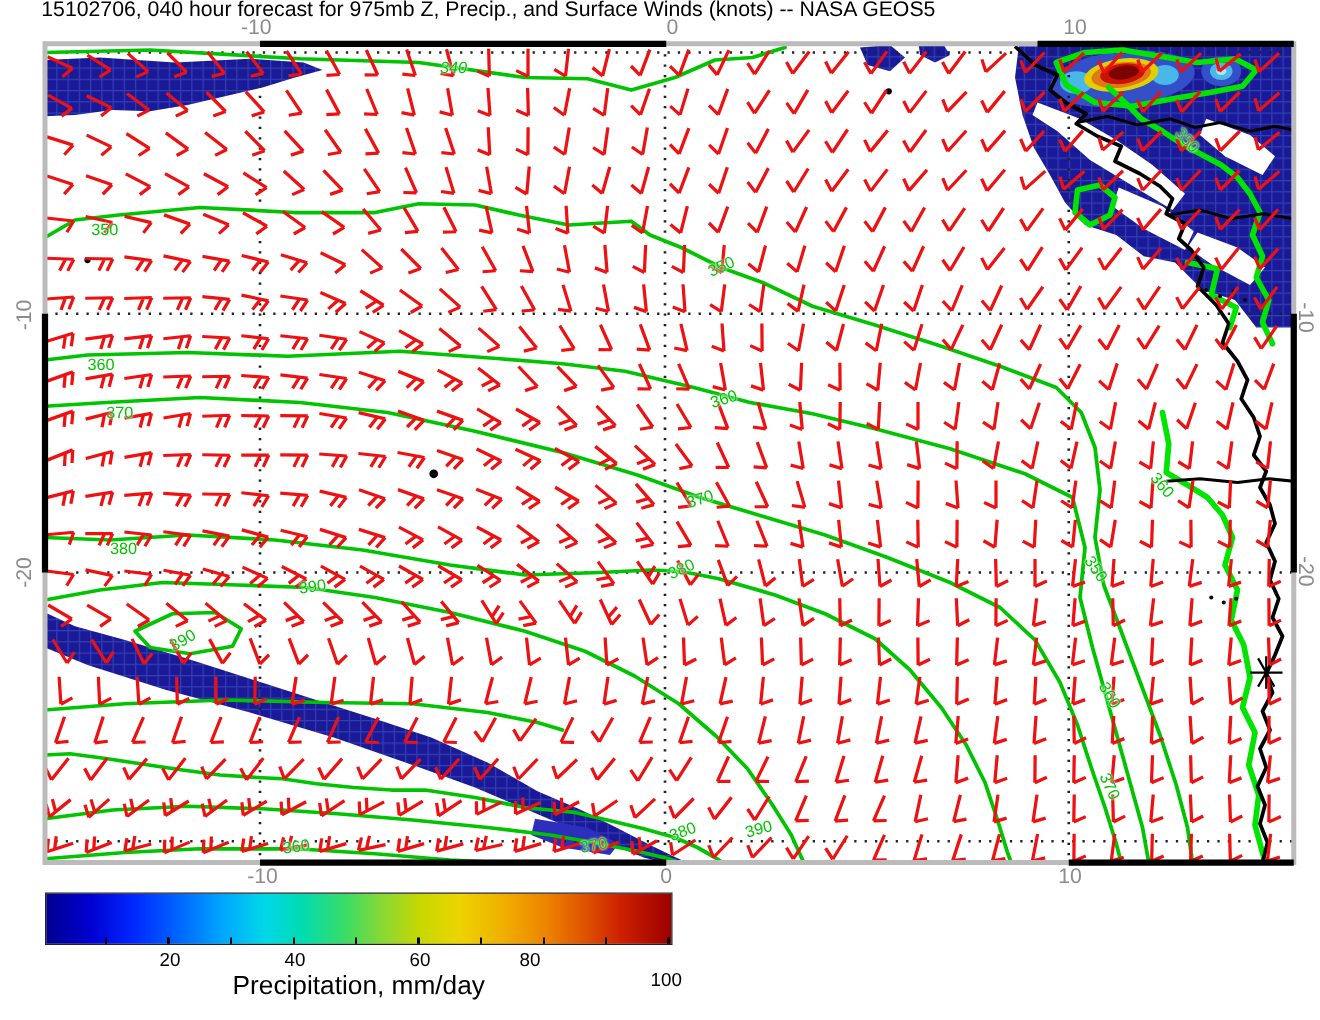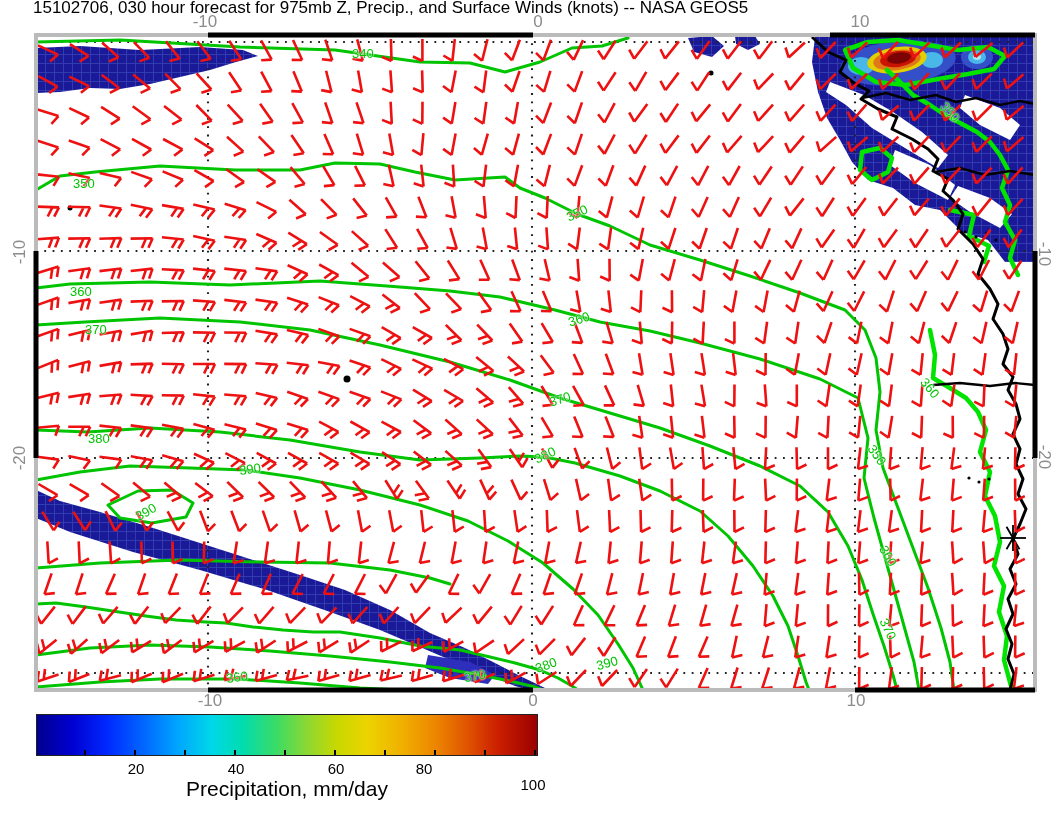--- a/index.html
+++ b/index.html
@@ -768,33 +768,33 @@
       <rect x="0" y="0" width="33" height="816" fill="#fff"></rect>
       <rect x="1038" y="0" width="18" height="816" fill="#fff"></rect>
       <rect x="36" y="35" width="999" height="655" fill="none" stroke="#bbbbbb" stroke-width="4"></rect>
       <line x1="208" y1="35" x2="533" y2="35" stroke="#000" stroke-width="5"></line>
       <line x1="830" y1="35" x2="1035" y2="35" stroke="#000" stroke-width="5"></line>
       <line x1="208" y1="690" x2="533" y2="690" stroke="#000" stroke-width="5"></line>
       <line x1="855" y1="690" x2="1035" y2="690" stroke="#000" stroke-width="5"></line>
       <line x1="36" y1="251" x2="36" y2="458" stroke="#000" stroke-width="5"></line>
       <line x1="1035" y1="251" x2="1035" y2="458" stroke="#000" stroke-width="5"></line>
     </svg>
-  <div class="title">15102706, 030 hour forecast for 975mb Z, Precip., and Surface Winds (knots) -- NASA GEOS5</div>
+  <div class="title">15102706, 040 hour forecast for 975mb Z, Precip., and Surface Winds (knots) -- NASA GEOS5</div>
   <div id="labels">
       <div class="tick" style="left: 205px; top: 22px;">-10</div>
       <div class="tick" style="left: 538px; top: 22px;">0</div>
       <div class="tick" style="left: 860px; top: 22px;">10</div>
       <div class="tick" style="left: 210px; top: 701px;">-10</div>
       <div class="tick" style="left: 533px; top: 701px;">0</div>
       <div class="tick" style="left: 856px; top: 701px;">10</div>
       <div class="tick rl" style="left: 20px; top: 252px;">-10</div>
       <div class="tick rl" style="left: 20px; top: 458px;">-20</div>
       <div class="tick rr" style="left: 1044px; top: 254px;">-10</div>
       <div class="tick rr" style="left: 1044px; top: 457px;">-20</div>
-      <div class="clab" style="left: 352px; top: 46px;">340</div>
+      <div class="clab" style="left: 352px; top: 46px; font-style: italic;">340</div>
       <div class="clab" style="left: 73px; top: 176px;">350</div>
       <div class="clab" style="left: 577px; top: 213px; transform: translate(-50%, -50%) rotate(-25deg);">350</div>
       <div class="clab" style="left: 950px; top: 112px; transform: translate(-50%, -50%) rotate(48deg);">350</div>
       <div class="clab" style="left: 877px; top: 455px; transform: translate(-50%, -50%) rotate(55deg);">350</div>
       <div class="clab" style="left: 70px; top: 284px;">360</div>
       <div class="clab" style="left: 579px; top: 319px; transform: translate(-50%, -50%) rotate(-18deg);">360</div>
       <div class="clab" style="left: 930px; top: 388px; transform: translate(-50%, -50%) rotate(50deg);">360</div>
       <div class="clab" style="left: 888px; top: 556px; transform: translate(-50%, -50%) rotate(60deg);">360</div>
       <div class="clab" style="left: 237px; top: 677px; transform: translate(-50%, -50%) rotate(-8deg);">360</div>
       <div class="clab" style="left: 85px; top: 322px;">370</div>

